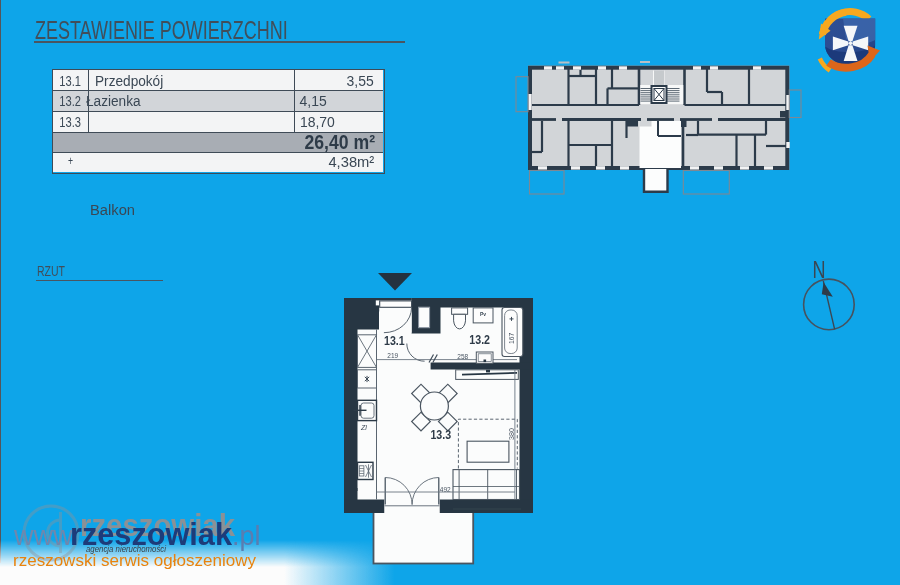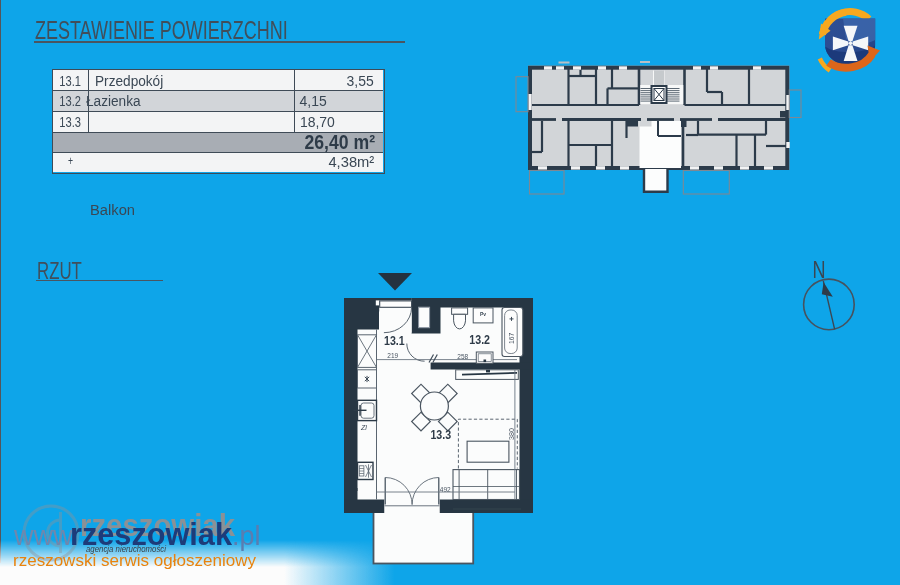--- a/index.html
+++ b/index.html
@@ -60,21 +60,21 @@
 
   <div class="abs" style="right:9px;top:61.8px;height:27px;line-height:20.8px;font-size:21px;font-weight:bold;color:#2e3b48;"><span class="condr" style="transform:scaleX(.84);">26,40 m²</span></div>
 
   <div class="abs" style="left:0;top:82.6px;width:35px;height:19.8px;text-align:center;line-height:19.8px;font-size:12px;"><span class="condc">+</span></div>
 
   <div class="abs" style="left:37px;top:82.6px;height:20px;line-height:19.8px;margin-top:48px;"><span class="cond" style="transform:scaleX(.95);">Balkon</span></div>
 
   <div class="abs" style="right:10px;top:82.6px;height:19px;line-height:19.8px;"><span class="condr" style="transform:scaleX(.95);">4,38m²</span></div>
 </div>
 
-<div class="abs" style="left:37px;top:259px;font-size:24px;line-height:24px;color:#414e5a;">
+<div class="abs" style="left:37px;top:259px;font-size:15px;line-height:24px;color:#414e5a;">
  <span class="cond" style="transform:scaleX(.70);">RZUT</span>
 </div>
 
 <div class="abs" style="left:36px;top:279.5px;width:127px;height:1.5px;background:#4a5560;"></div>
 
 <svg class="abs" style="left:505px;top:55px;" width="305" height="150" viewBox="505 55 305 150">
 
   <rect x="528" y="65.7" width="261.3" height="104.3" fill="#d2d5d8"></rect>
 
   <rect x="530" y="67.7" width="257.3" height="100.3" fill="none" stroke="#2c3b4a" stroke-width="4"></rect>

